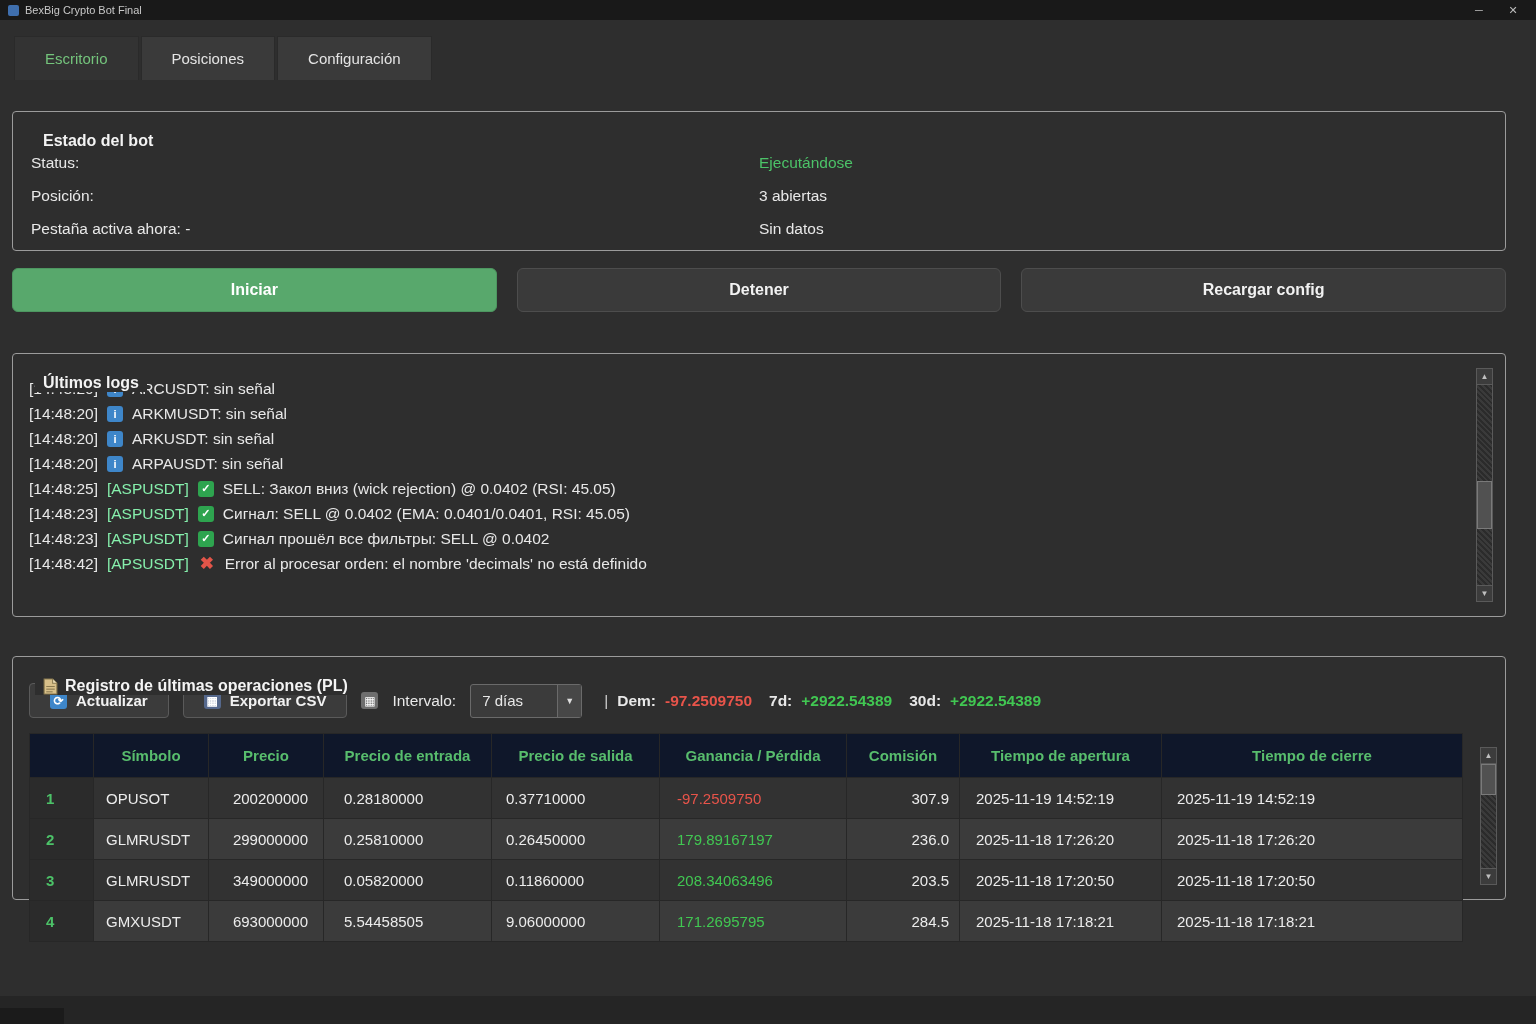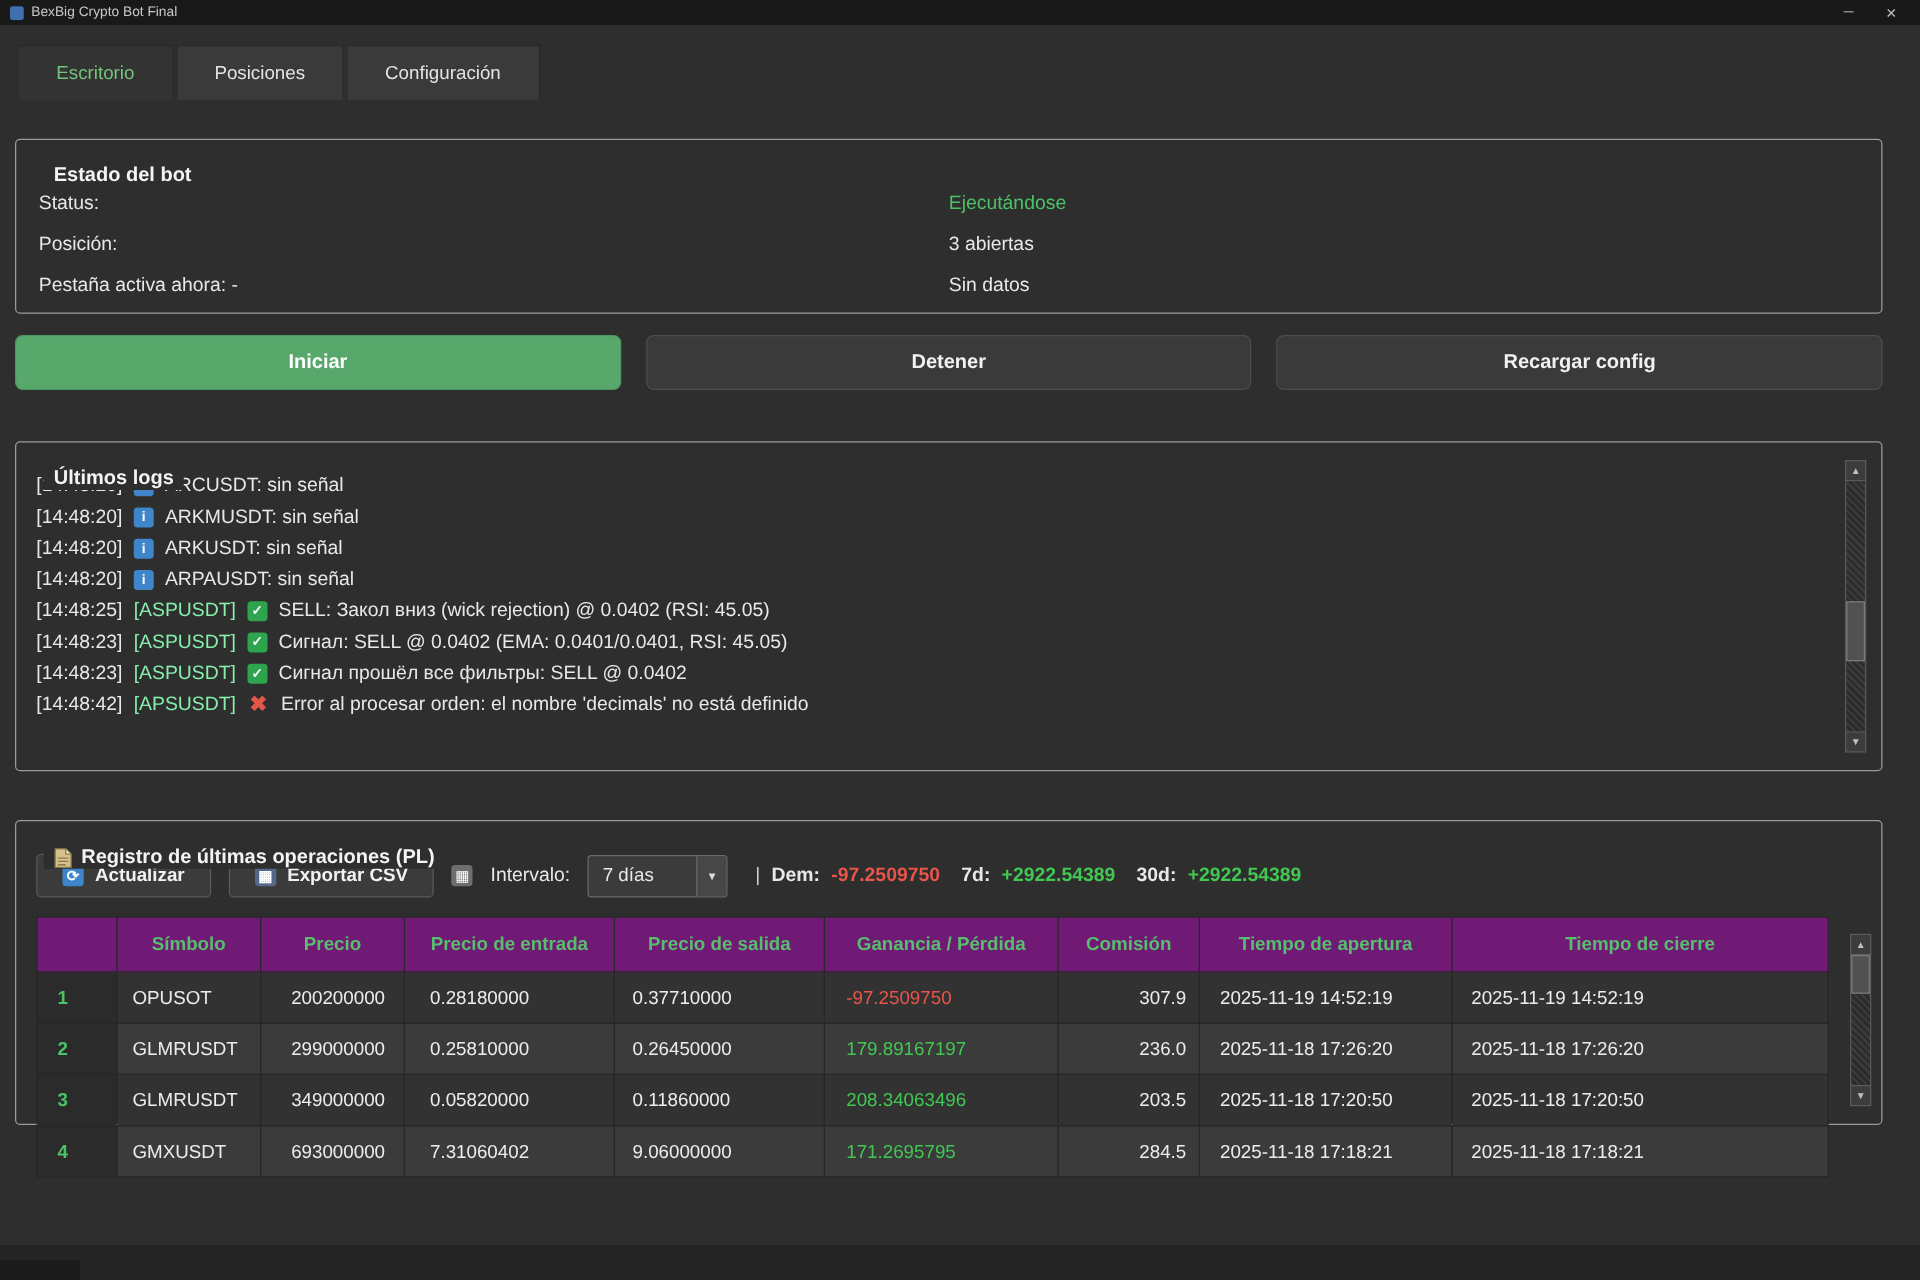--- a/index.html
+++ b/index.html
@@ -90,21 +90,21 @@
   .select-arrow { width: 24px; background: #474747; border-left: 1px solid #6a6a6a;
                   display: flex; align-items: center; justify-content: center; font-size: 9px; color: #ddd; }
   .stats { display: flex; align-items: center; gap: 9px; margin-left: 8px; font-size: 15.5px; font-weight: bold; }
   .stats .sep { color: #cfcfcf; font-weight: normal; }
   .neg { color: #e8544a; }
   .pos { color: #41c752; }
   .stat-val { margin-right: 8px; }
 
   .table-wrap { position: relative; margin-right: 26px; }
   table { border-collapse: collapse; width: 100%; table-layout: fixed; font-size: 15px; }
-  th { background: #701a75; color: #58bd6d; font-weight: bold; height: 44px;
+  th { background: #0f172a; color: #58bd6d; font-weight: bold; height: 44px;
        border: 1px solid #272727; text-align: center; }
   td { height: 41px; border: 1px solid #272727; color: #ececec; overflow: hidden; white-space: nowrap; }
   tr.odd td  { background: #323232; }
   tr.even td { background: #3b3b3b; }
   td.c-num { background: #2b2b2b !important; color: #4cc268; font-weight: bold; padding-left: 16px; }
   .c-sim { padding-left: 12px; }
   .c-vol { text-align: right; padding-right: 15px; }
   .c-ent { padding-left: 20px; }
   .c-sal { padding-left: 14px; }
   .c-gan { padding-left: 17px; }
@@ -317,21 +317,21 @@
             <td class="c-sal">0.11860000</td>
             <td class="c-gan pos">208.34063496</td>
             <td class="c-com">203.5</td>
             <td class="c-ape">2025-11-18 17:20:50</td>
             <td class="c-cie">2025-11-18 17:20:50</td>
           </tr>
           <tr class="even">
             <td class="c-num">4</td>
             <td class="c-sim">GMXUSDT</td>
             <td class="c-vol">693000000</td>
-            <td class="c-ent">7.31060402</td>
+            <td class="c-ent">5.54458505</td>
             <td class="c-sal">9.06000000</td>
             <td class="c-gan pos">171.2695795</td>
             <td class="c-com">284.5</td>
             <td class="c-ape">2025-11-18 17:18:21</td>
             <td class="c-cie">2025-11-18 17:18:21</td>
           </tr>
         </tbody>
     </table>
   </div>
   <div class="scrollbar" style="top:90px; bottom:14px; right:8px;">

